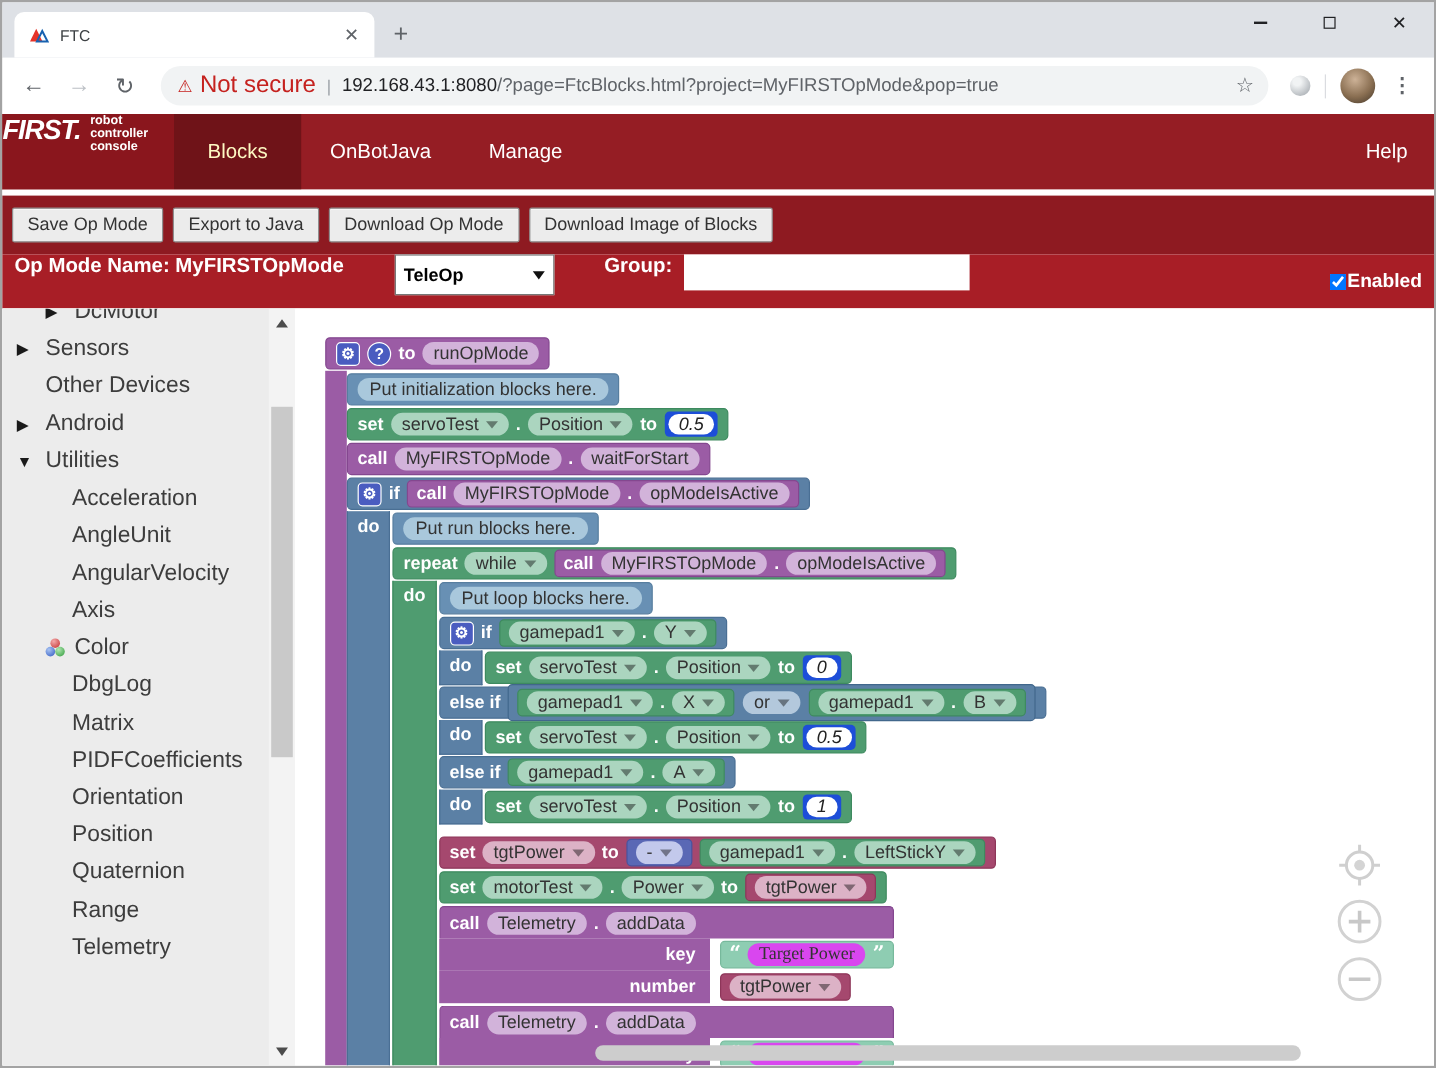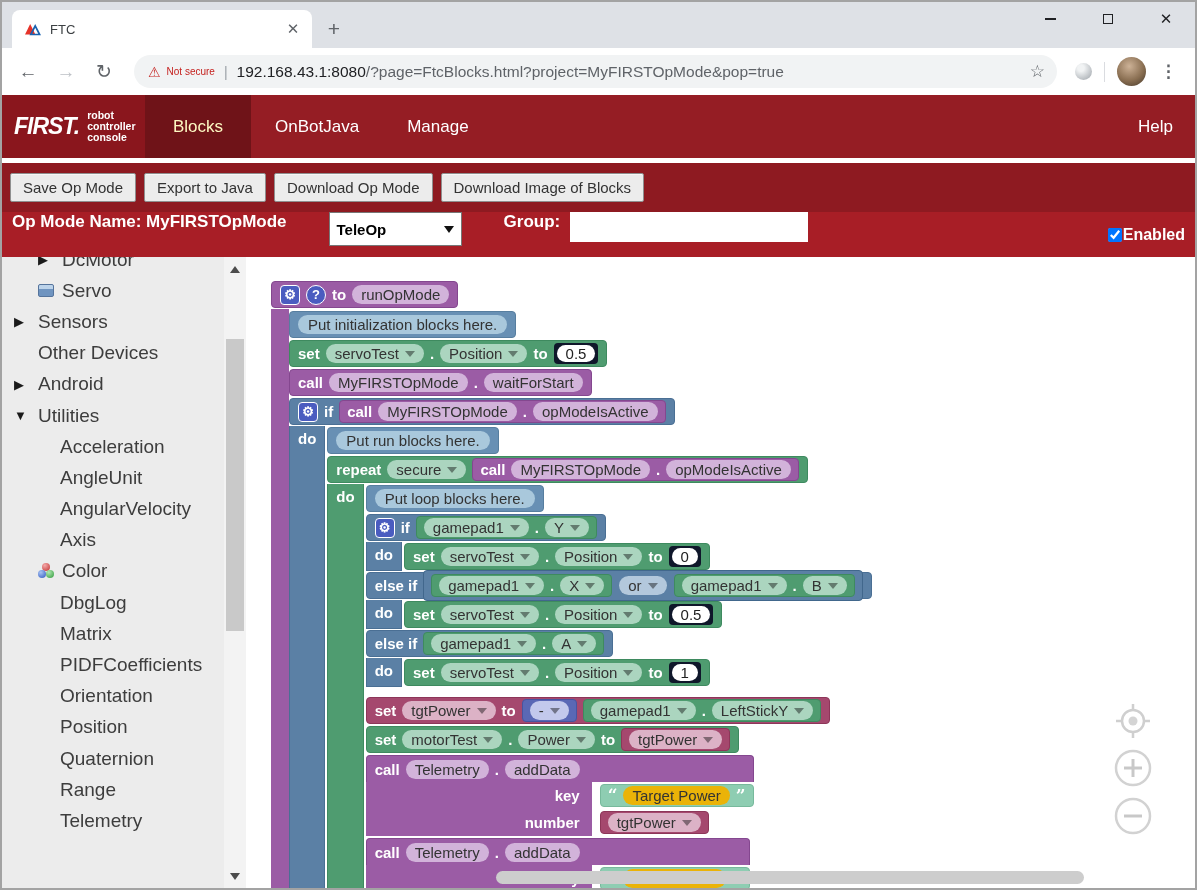--- a/index.html
+++ b/index.html
@@ -17,33 +17,33 @@
   .wc-min-glyph { width:11px; border-bottom:2px solid #202124; display:block; }
   .wc-max-glyph { width:10px; height:10px; border:1.6px solid #202124; display:block; }
   .wc-close-glyph { font-size:15px; color:#202124; }
 
   
   .urlrow { height:47px; background:#fff; display:flex; align-items:center; padding:0 14px 0 12px; flex:0 0 auto; }
   .navbtn { width:28px; height:28px; display:flex; align-items:center; justify-content:center; font-size:19px; color:#5f6368; margin-right:10px; }
   .navbtn.disabled { color:#bdc1c6; }
   .omnibox { flex:1; height:33px; background:#f1f3f4; border-radius:17px; display:flex; align-items:center; padding:0 12px 0 14px; margin:0 6px; min-width:0; }
   .warn-icon { color:#c5221f; font-size:14px; margin-right:6px; }
-  .notsecure { color:#c5221f; font-size:10px; }
+  .notsecure { color:#c5221f; font-size:20px; }
   .url-sep { color:#9aa0a6; margin:0 9px; font-size:14px; }
   .url-origin { color:#202124; font-size:15.5px; }
   .url-path { color:#5f6368; font-size:15.5px; white-space:nowrap; overflow:hidden; flex:1; }
   .star { color:#5f6368; font-size:17px; margin-left:8px; }
   .orb { width:17px; height:17px; border-radius:50%; background:radial-gradient(circle at 35% 30%, #f1f3f4 20%, #9aa0a6); margin:0 12px; }
   .tb-divider { width:1px; height:20px; background:#dadce0; }
   .avatar { width:29px; height:29px; border-radius:50%; background:radial-gradient(circle at 42% 32%, #cdb297, #8a6f52 55%, #413528); margin:0 10px 0 12px; }
   .kebab { color:#5f6368; font-size:17px; font-weight:bold; padding:0 4px; }
 
   
   .appheader { height:63px; background:#951d24; display:flex; align-items:stretch; color:#fff; flex:0 0 auto; }
-  .logoarea { width:143px; background:#8a161d; display:flex; align-items:center; padding-left:12px; gap:8px; }
+  .logoarea { width:143px; background:#8a161d; display:flex; align-items:flex-start; padding-left:0; gap:8px; }
   .logo-first { font-style:italic; font-weight:bold; font-size:23px; letter-spacing:-1px; }
   .logo-sub { font-size:10.5px; font-weight:bold; line-height:11px; }
   .nav-item { display:flex; align-items:center; padding:0 24px; font-size:17px; }
   .nav-active { background:#6f1318; color:#fef9c3; padding:0 28px; }
   .help { margin-left:auto; display:flex; align-items:center; padding-right:22px; font-size:17px; }
   .headergap { height:5px; background:#fff; flex:0 0 auto; }
 
   
   .btnbar { height:49px; background:#8e1a21; display:flex; align-items:center; padding:12px 8px; gap:8px; flex:0 0 auto; }
   .tbtn { background:#ececec; border:1px solid #8f8f8f; border-radius:2px; font-size:15px; color:#333; padding:5px 12px; font-family:"Liberation Sans",sans-serif; box-shadow:0 1px 0 rgba(255,255,255,.6) inset; }
@@ -88,26 +88,26 @@
   .b-purple { background:#9b5ca5; border:1px solid #84478f; }
   .b-green  { background:#4f9c70; border:1px solid #3e8a5f; }
   .b-blue   { background:#5b80a5; border:1px solid #4a6f94; }
   .b-berry  { background:#a5486e; border:1px solid #8d3659; }
   .b-indigo { background:#5a68b5; border:1px solid #4754a0; }
   .b-teal   { background:#8ecdb2; border:1px solid #77b99c; }
   .b-cmt    { background:#6890b4; border:1px solid #577e9f; }
   .kw { color:#fff; font-weight:bold; white-space:nowrap; }
   .pill { border-radius:11px; padding:1px 9px; color:#333; display:flex; align-items:center; gap:6px; white-space:nowrap; }
   .p-purple { background:#d2b3da; } .p-green { background:#abd5bf; } .p-blue { background:#b3c8dc; }
-  .p-berry { background:#dcb2c6; } .p-indigo { background:#c3c9ec; } .p-teal { background:#eab308; }
+  .p-berry { background:#dcb2c6; } .p-indigo { background:#c3c9ec; } .p-teal { background:#d946ef;font-family:Liberation Serif, serif; }
   .dd { width:0; height:0; border-left:5px solid transparent; border-right:5px solid transparent; border-top:6px solid rgba(0,0,0,.42); }
   .chip { width:20px; height:20px; background:#4a5cc0; color:#fff; display:flex; align-items:center; justify-content:center; font-size:13px; font-weight:bold; border:1px solid #fff; }
   .chip.sq { border-radius:4px; } .chip.rd { border-radius:50%; }
   .cpill { background:#a9c8dc; border-radius:12px; padding:1px 10px; color:#333; white-space:nowrap; }
-  .numblk { background:#0f172a; border-radius:4px; padding:2px 3px; display:flex; }
+  .numblk { background:#1d4ed8; border-radius:4px; padding:2px 3px; display:flex;font-style:italic; }
   .numw { background:#fff; border-radius:9px; padding:0 9px; color:#222; }
   .vrow { display:flex; align-items:center; height:23px; padding:0 7px; gap:6px; border-radius:4px; white-space:nowrap; }
   .fnbody { border-left:18px solid #9b5ca5; padding:1px 0 60px 0; display:flex; flex-direction:column; align-items:flex-start; width:max-content; }
   .cblk { display:flex; flex-direction:column; align-items:flex-start; width:max-content; }
   .stmt { display:flex; align-items:stretch; width:max-content; }
   .lbl { min-width:32px; padding:4px 8px 0 8px; color:#fff; font-weight:bold; }
   .l-blue { background:#5b80a5; border:1px solid #4a6f94; border-top:none; }
   .l-green { background:#4f9c70; border:1px solid #3e8a5f; border-top:none; }
   .nest { display:flex; flex-direction:column; align-items:flex-start; margin-left:2px; }
   .orblk { display:flex; align-items:center; gap:7px; background:#5b80a5; border:1px solid #41678c; border-radius:4px; padding:3px 7px; }
@@ -208,24 +208,20 @@
   </div>
 
   <div class="main">
 
     <div class="sidebar">
       <div class="cats">
         <div class="cat lvl1">
             <span class="arr">▶</span>
             <span>DcMotor</span>
           </div>
-        <div class="cat lvl1">
-            <span class="servo-icon"></span>
-            <span>Servo</span>
-          </div>
         <div class="cat lvl0">
             <span class="arr">▶</span>
             <span>Sensors</span>
           </div>
         <div class="cat lvl0">
             <span class="arr"></span>
             <span>Other Devices</span>
           </div>
         <div class="cat lvl0">
             <span class="arr">▶</span>
@@ -346,21 +342,21 @@
               <div class="lbl l-blue"><span>do</span></div>
               <div class="nest">
                 <div class="row b-cmt">
                   <span class="cpill">Put run blocks here.</span>
                 </div>
 
                 <div class="cblk">
                   <div class="row b-green">
                     <span class="kw">repeat</span>
                     <span class="pill p-green">
-                        <span>secure</span>
+                        <span>while</span>
                         <span class="dd"></span>
                       </span>
                     <span class="vrow b-purple">
                       <span class="kw">call</span>
                       <span class="pill p-purple">MyFIRSTOpMode</span>
                       <span class="kw">.</span>
                       <span class="pill p-purple">opModeIsActive</span>
                     </span>
                   </div>
                   <div class="stmt">

